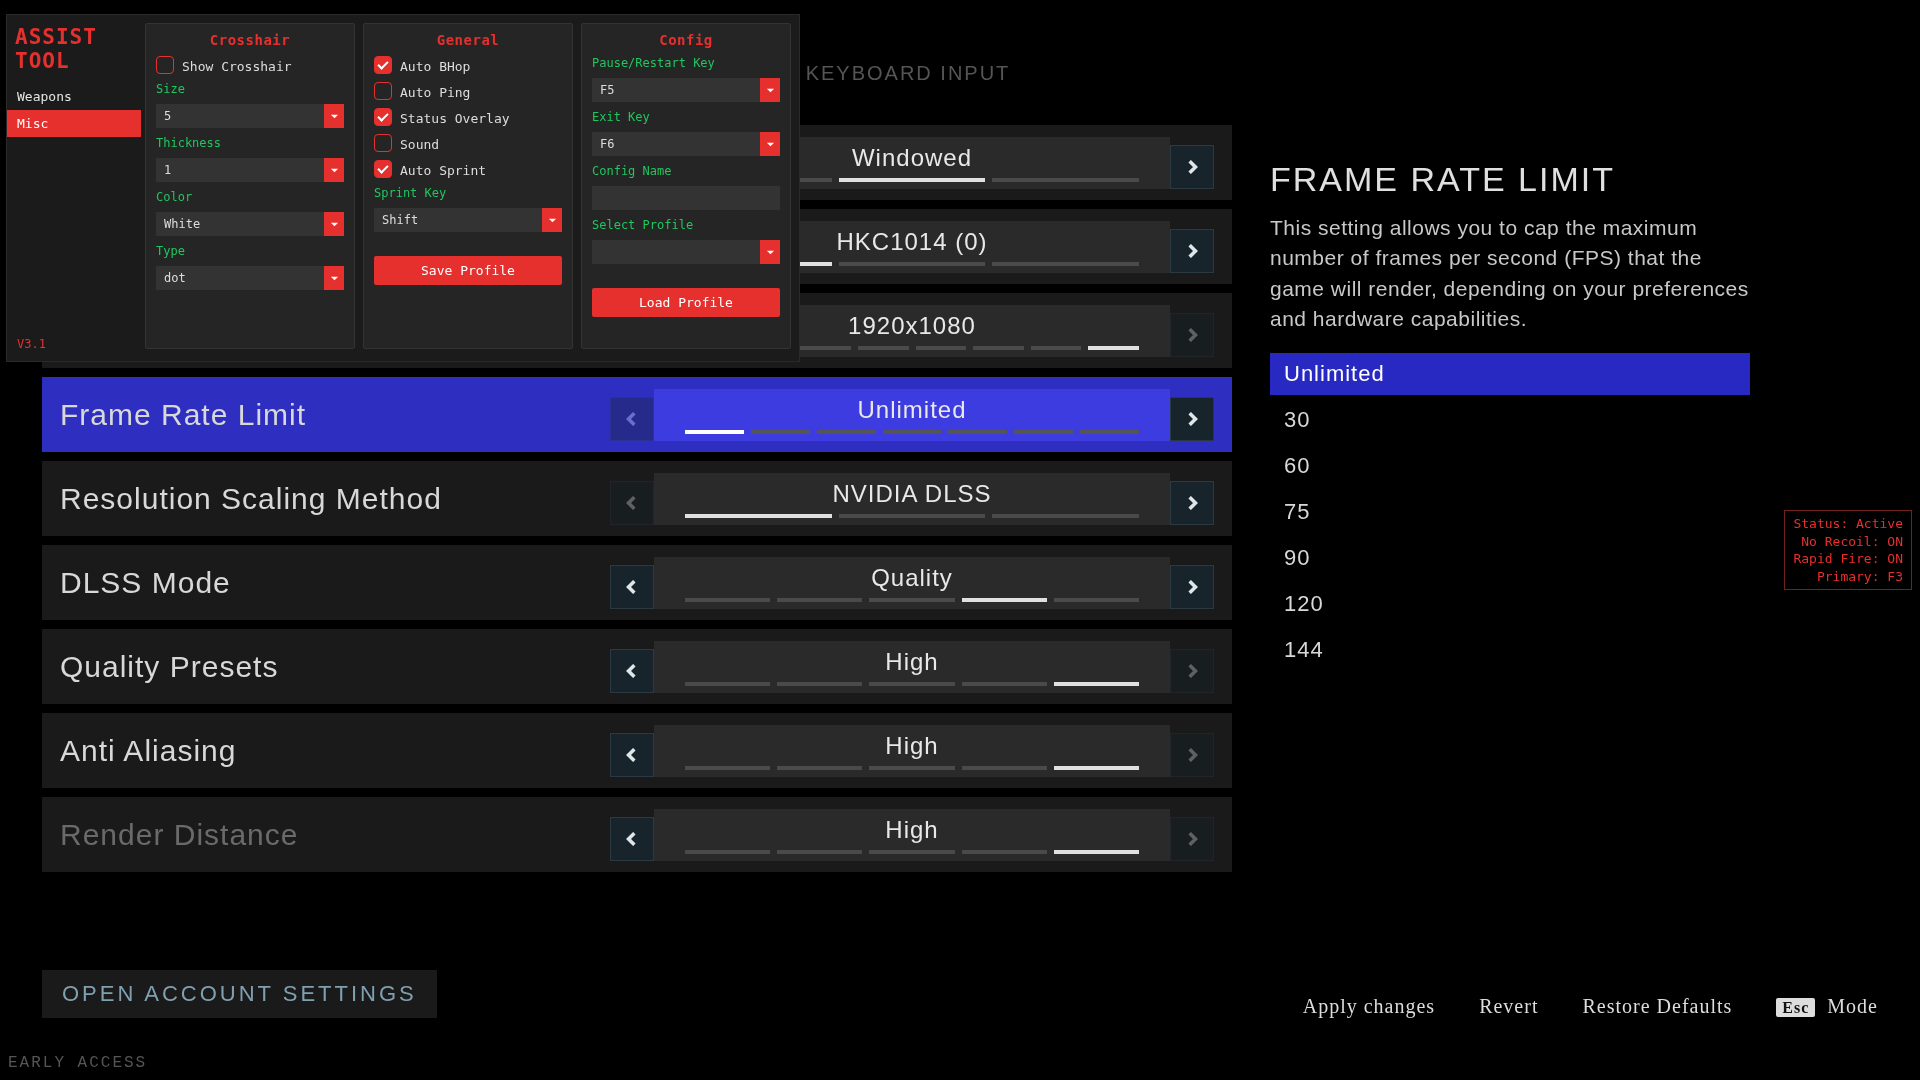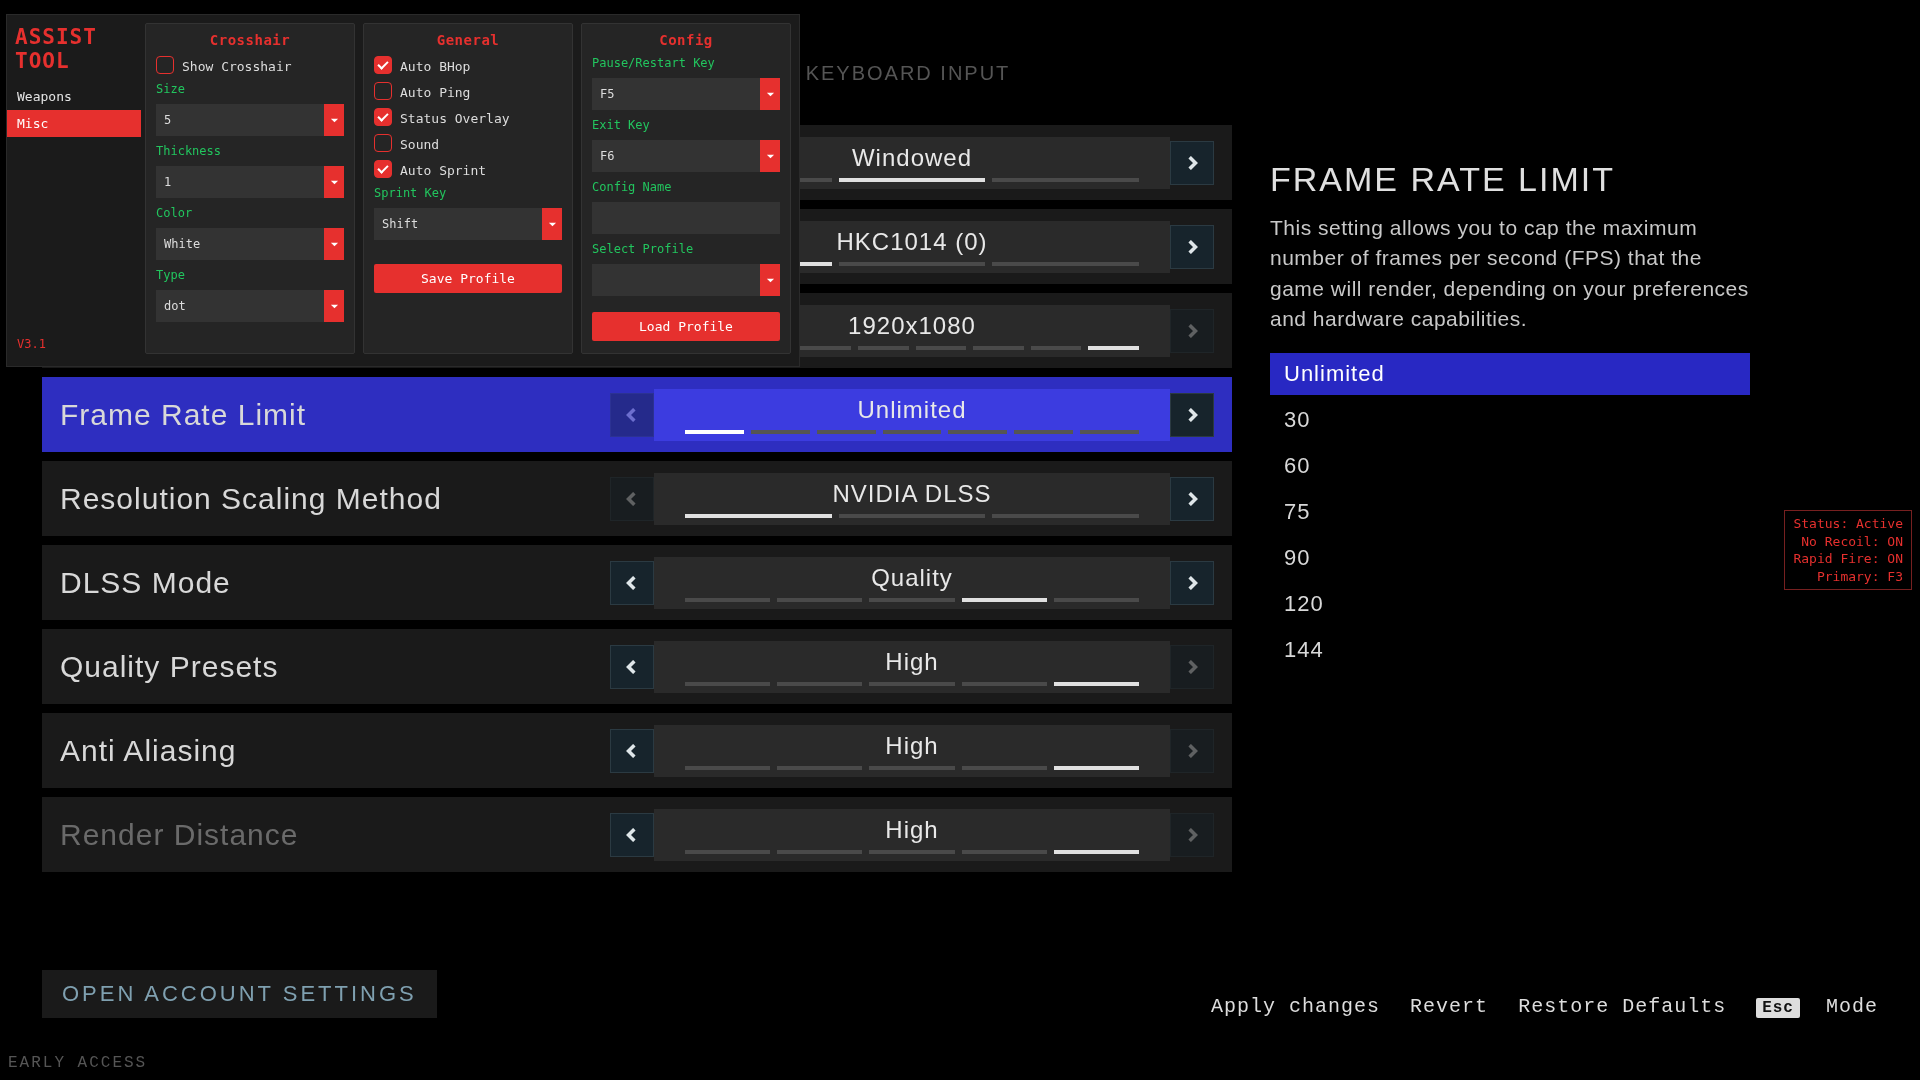--- a/index.html
+++ b/index.html
@@ -21,21 +21,21 @@
   .tabs{position:absolute;left:50px;top:62px;display:flex;gap:42px;font-family:'Arial Narrow',sans-serif;
     letter-spacing:2px;font-size:20px;color:#555}
   .tabs .tab{padding-bottom:6px}
   .tabs .tab.active{color:#ddd;border-bottom:3px solid #ccc}
   .settings-col{position:absolute;left:42px;top:125px;width:1190px;display:flex;flex-direction:column;gap:9px}
   .srow{display:flex;align-items:center;height:75px;background:var(--row-bg);padding:0 18px}
   .srow.selected{background:var(--row-sel)}
   .srow .label{flex:0 0 550px;font-family:'Arial Narrow',sans-serif;font-stretch:condensed;
     font-size:30px;letter-spacing:1px;color:#d8d8d8}
   .srow.dim .label{color:#6a6a6a}
-  .selector{flex:1;display:flex;align-items:center;}
+  .selector{flex:1;display:flex;align-items:flex-end;}
   .arrow{width:42px;height:42px;background:var(--btn-bg);border:1px solid #2b3a42;display:flex;
     align-items:center;justify-content:center;cursor:pointer}
   .arrow.disabled{opacity:.35}
   .arrow svg{width:14px;height:14px;stroke:#dfe6e9;stroke-width:3;fill:none}
   .valuebox{flex:1;height:52px;background:#2a2a2a;display:flex;flex-direction:column;
     align-items:center;justify-content:center}
   .srow.selected .valuebox{background:#3c3ce0}
   .valuebox .val{font-family:'Arial Narrow',sans-serif;font-stretch:condensed;font-size:24px;
     letter-spacing:1px;color:#e8e8e8}
   .ticks{display:flex;gap:7px;margin-top:6px;width:88%}
@@ -48,22 +48,22 @@
   .info h2{margin:0 0 14px 0;font-size:34px;letter-spacing:2px;font-weight:400;color:#e0e0e0}
   .info p{margin:0 0 18px 0;font-size:21px;line-height:1.45;letter-spacing:.5px;color:#c8c8c8}
   .opt-list{display:flex;flex-direction:column;gap:4px}
   .opt{font-size:22px;padding:8px 14px;letter-spacing:1px;color:#d8d8d8}
   .opt.sel{background:var(--blue);color:#fff}
 
   .open-acc{position:absolute;left:42px;bottom:62px;background:#1a1a1a;padding:11px 20px;
     font-family:'Arial Narrow',sans-serif;letter-spacing:3px;font-size:22px;color:#7fa0b0}
   .early{position:absolute;left:8px;bottom:8px;font-family:Liberation Mono, monospace;
     letter-spacing:2px;font-size:16px;color:#555}
-  .bottom-right{position:absolute;right:42px;bottom:62px;display:flex;align-items:center;gap:30px;
-    font-family:Liberation Mono, monospace;font-size:20px;letter-spacing:1px;color:#ddd}
+  .bottom-right{position:absolute;right:42px;bottom:62px;display:flex;align-items:center;gap:44px;
+    font-family:Liberation Serif, serif;font-size:20px;letter-spacing:1px;color:#ddd}
   .keycap{background:#ddd;color:#111;padding:1px 6px;border-radius:2px;font-size:16px;font-weight:bold}
 
   
   .overlay{position:absolute;left:6px;top:14px;background:var(--overlay-bg);
     border:1px solid #2a2a2a;display:flex;font-size:13px;z-index:10}
   .ov-side{width:134px;padding-top:6px}
   .ov-title{color:var(--red);font-weight:bold;font-size:21px;text-align:left;padding:4px 8px 10px 8px;letter-spacing:1px}
   .ov-nav-item{padding:6px 10px;color:#e5e5e5;cursor:pointer}
   .ov-nav-item.active{background:var(--red);color:#fff}
   .ov-version{color:var(--red);font-size:12px;padding:10px;margin-top:190px}
@@ -72,21 +72,21 @@
     display:flex;flex-direction:column;gap:8px}
   .panel h3{margin:0;color:var(--red);font-size:14px;font-weight:bold;text-align:center;letter-spacing:.5px}
   .chk{display:flex;align-items:flex-end;gap:8px;cursor:pointer}
   .box{width:16px;height:16px;border:1px solid var(--red);border-radius:4px;display:flex;
     align-items:center;justify-content:center;flex-shrink:0}
   .box.on{background:var(--red)}
   .box.on::after{content:"";width:8px;height:4px;border-left:2px solid #fff;border-bottom:2px solid #fff;
     transform:rotate(-45deg);margin-top:-2px}
   .chk span{color:#ddd;font-size:13px}
   .plabel{color:#22c55e;font-size:12px}
-  .field{display:flex;align-items:stretch;height:32px}
+  .field{display:flex;align-items:stretch;height:24px}
   .field .inp{flex:1;background:var(--field-bg);color:#ddd;padding:0 8px;display:flex;align-items:center;
     font-size:12px;border:none}
   .dd{width:20px;background:var(--red);display:flex;align-items:center;justify-content:center;cursor:pointer}
   .dd svg{width:9px;height:9px;fill:#fff}
   .btn{background:var(--red);color:#fff;text-align:center;padding:7px 0;font-size:13px;
     border:none;cursor:pointer;font-family:inherit;border-radius:2px}
 
   
   .hud{position:absolute;right:8px;top:510px;border:1px solid #772020;color:#e6302e;
     font-size:13px;padding:4px 8px;text-align:right;line-height:1.35;background:rgba(0,0,0,.3);z-index:5}
@@ -472,21 +472,21 @@
       </div>
       <div class="plabel">Select Profile</div>
       <div class="field">
         <div class="inp"></div>
           <div class="dd">
             <svg viewBox="0 0 10 10">
               <path d="M1 3l4 4 4-4z"></path>
             </svg>
           </div>
       </div>
-      <button class="btn" style="margin-top:8px">Load Profile</button>
+      <button class="btn" style="margin-top:16px">Load Profile</button>
     </div>
   </div>
 </div>
 
 <div class="hud">
   <div>Status: Active</div>
   <div>No Recoil: ON</div>
   <div>Rapid Fire: ON</div>
   <div>Primary: F3</div>
 </div>

